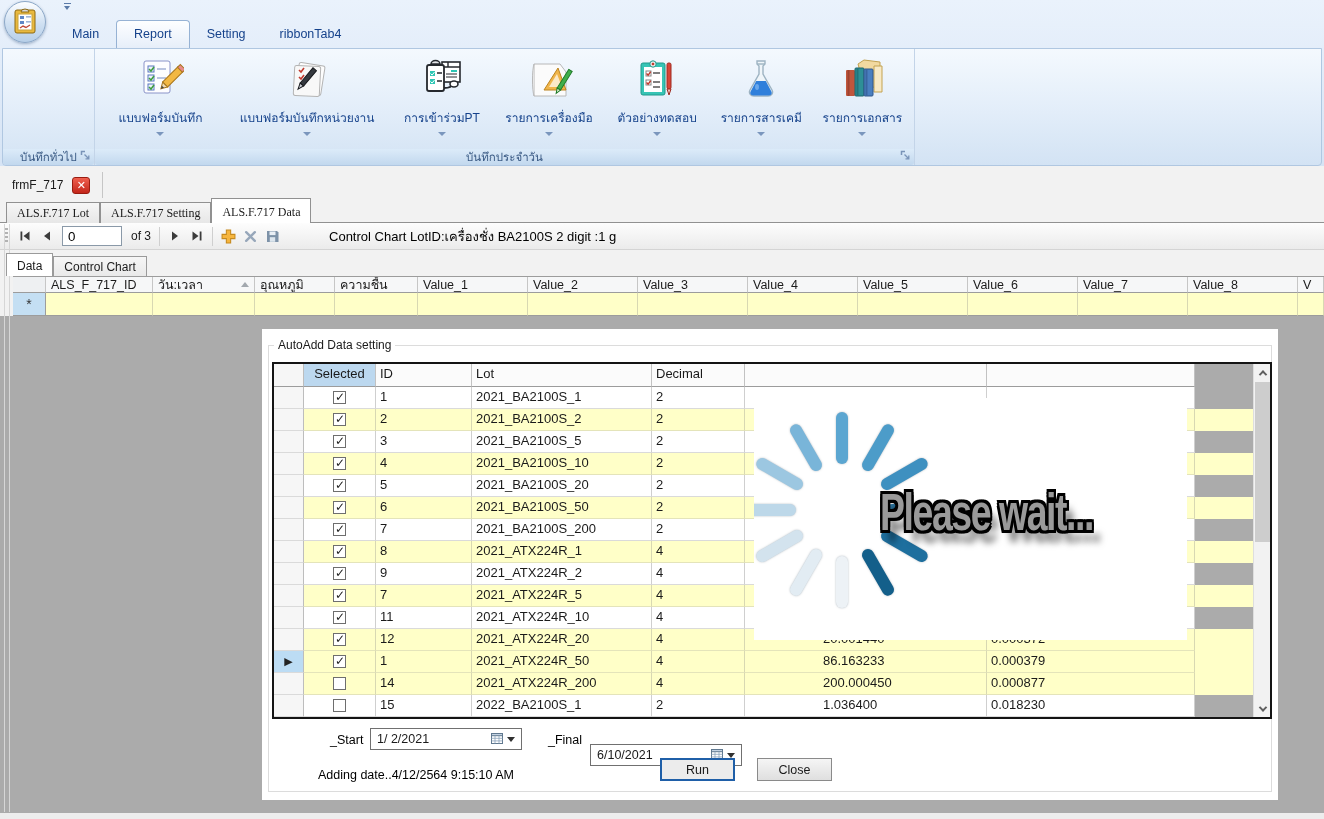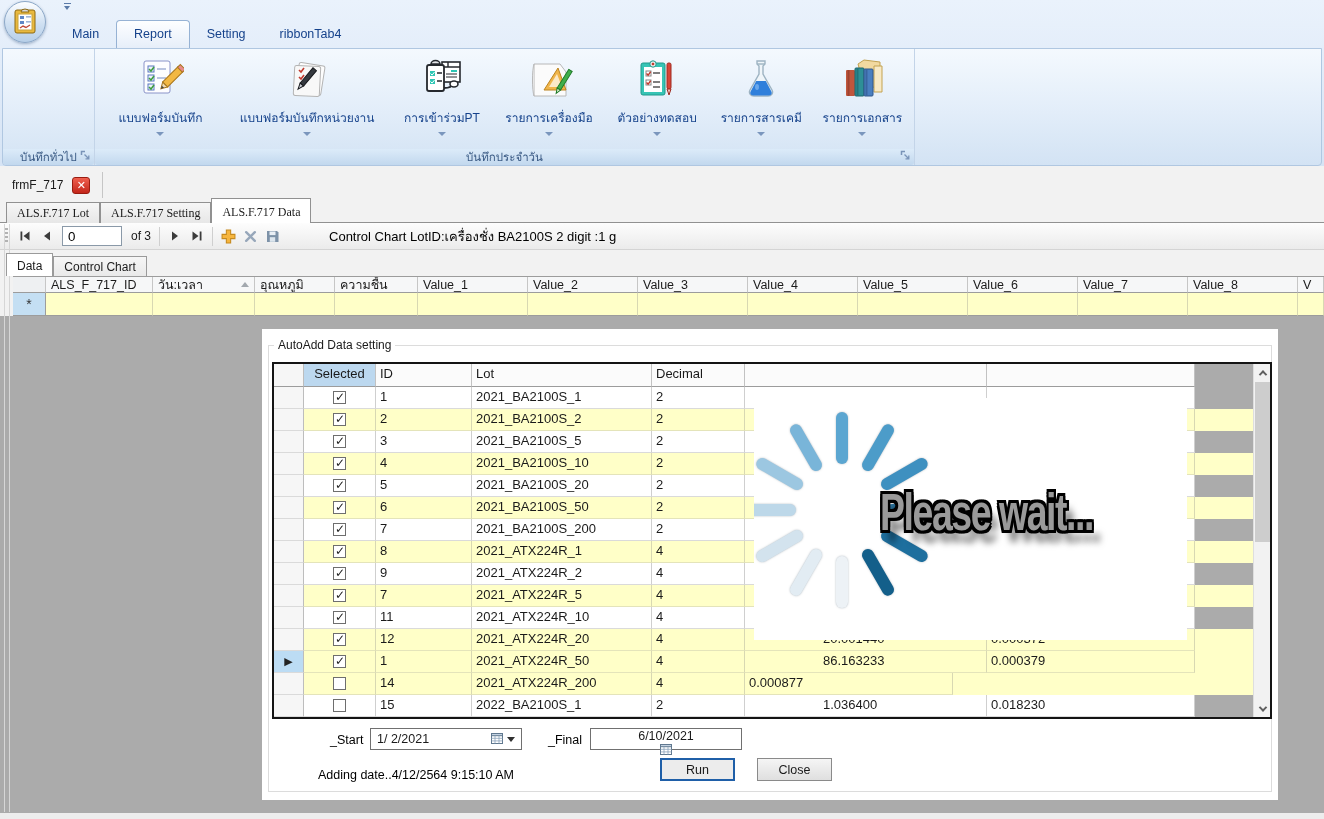--- a/index.html
+++ b/index.html
@@ -626,20 +626,21 @@
           <div class="aacell fill"></div>
         </div>
         <div class="aarow yellow">
           <div class="aacell rowsel" style="width: 30px;"></div>
           <div class="aacell cbcell" style="width: 72px;">
             <span class="cb"></span>
           </div>
           <div class="aacell" style="width: 96px;">14</div>
           <div class="aacell" style="width: 180px;">2021_ATX224R_200</div>
           <div class="aacell" style="width: 93px;">4</div>
+          <div class="aacell valcol" style="width: 242px;">200.000450</div>
           <div class="aacell" style="width: 208px;">0.000877</div>
           <div class="aacell fill"></div>
         </div>
         <div class="aarow">
           <div class="aacell rowsel" style="width: 30px;"></div>
           <div class="aacell cbcell" style="width: 72px;">
             <span class="cb"></span>
           </div>
           <div class="aacell" style="width: 96px;">15</div>
           <div class="aacell" style="width: 180px;">2022_BA2100S_1</div>
@@ -685,21 +686,21 @@
       <svg width="12" height="12" viewBox="0 0 12 12">
           <rect x=".5" y="1.5" width="11" height="10" fill="#fff" stroke="#60788f"></rect>
           <rect x=".5" y="1.5" width="11" height="2.2" fill="#c3d2e2" stroke="#60788f"></rect>
           <path d="M4 3.7v7.8M8 3.7v7.8M.5 6.3h11M.5 8.9h11" stroke="#8aa2ba" stroke-width=".8"></path>
         </svg>
     </span>
     <span class="dp-arrow"></span>
   </div>
 
   <span class="ctl-label" style="left:286px; top:404px;">_Final</span>
-  <div class="datepicker" style="left:328px; top:399px;flex-direction:column;">
+  <div class="datepicker" style="left:328px; top:415px;">
     <span class="dp-text">6/10/2021</span>
     <span>
       <svg width="12" height="12" viewBox="0 0 12 12">
           <rect x=".5" y="1.5" width="11" height="10" fill="#fff" stroke="#60788f"></rect>
           <rect x=".5" y="1.5" width="11" height="2.2" fill="#c3d2e2" stroke="#60788f"></rect>
           <path d="M4 3.7v7.8M8 3.7v7.8M.5 6.3h11M.5 8.9h11" stroke="#8aa2ba" stroke-width=".8"></path>
         </svg>
     </span>
     <span class="dp-arrow"></span>
   </div>

